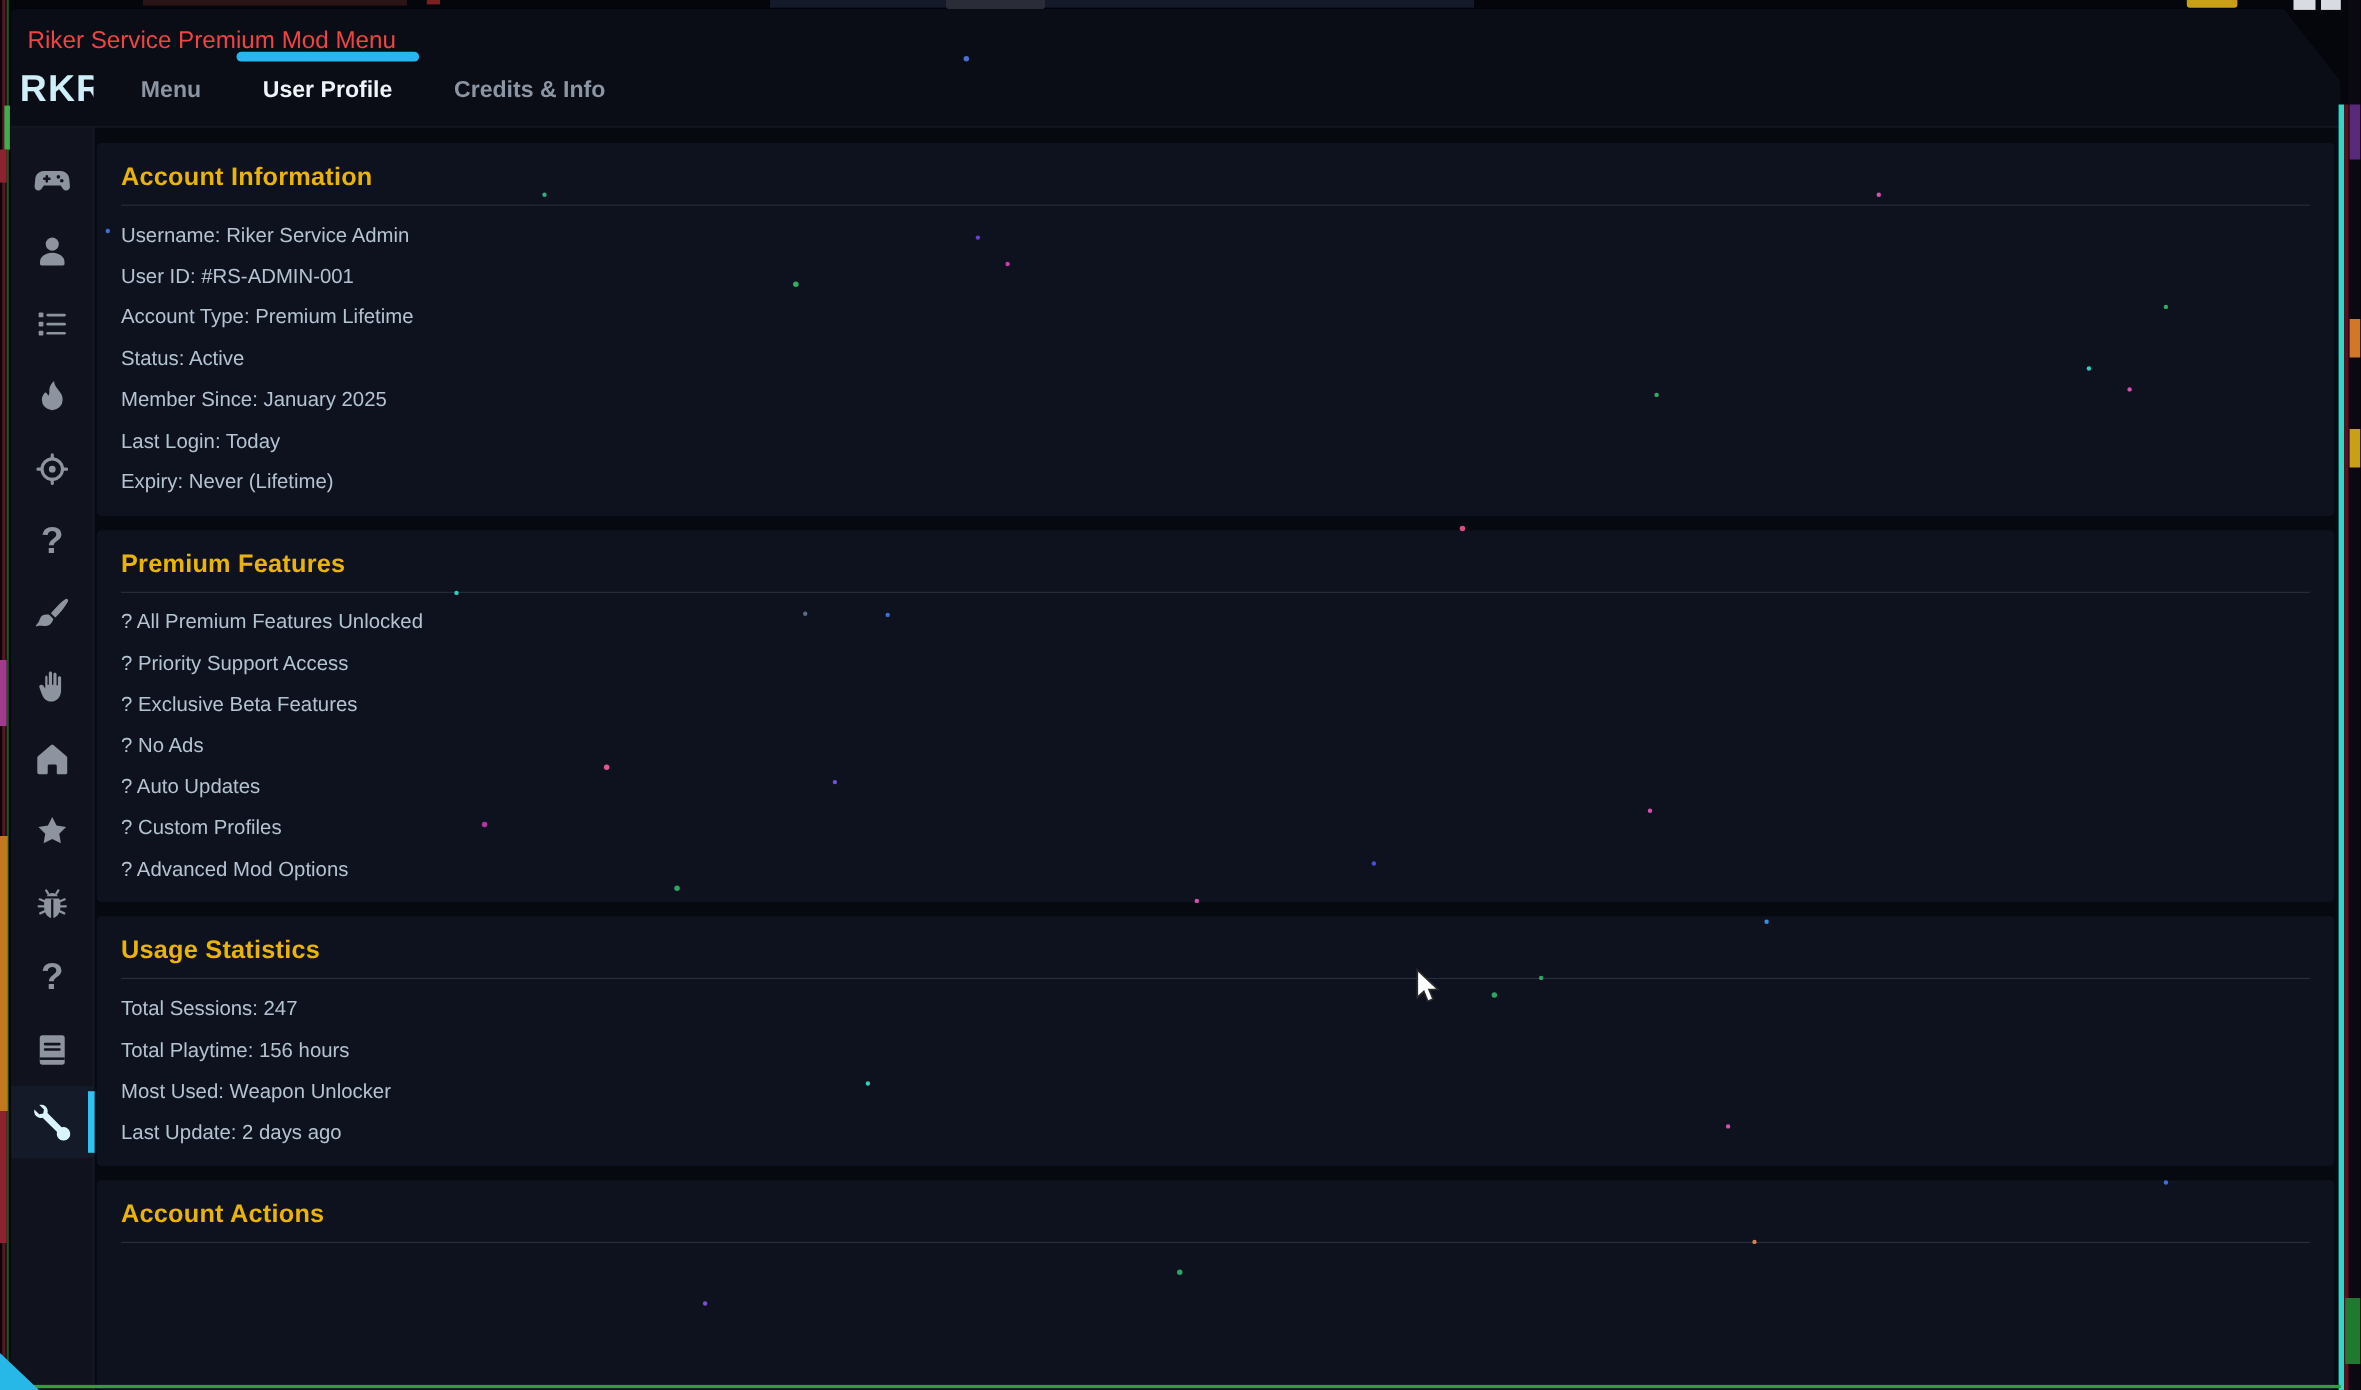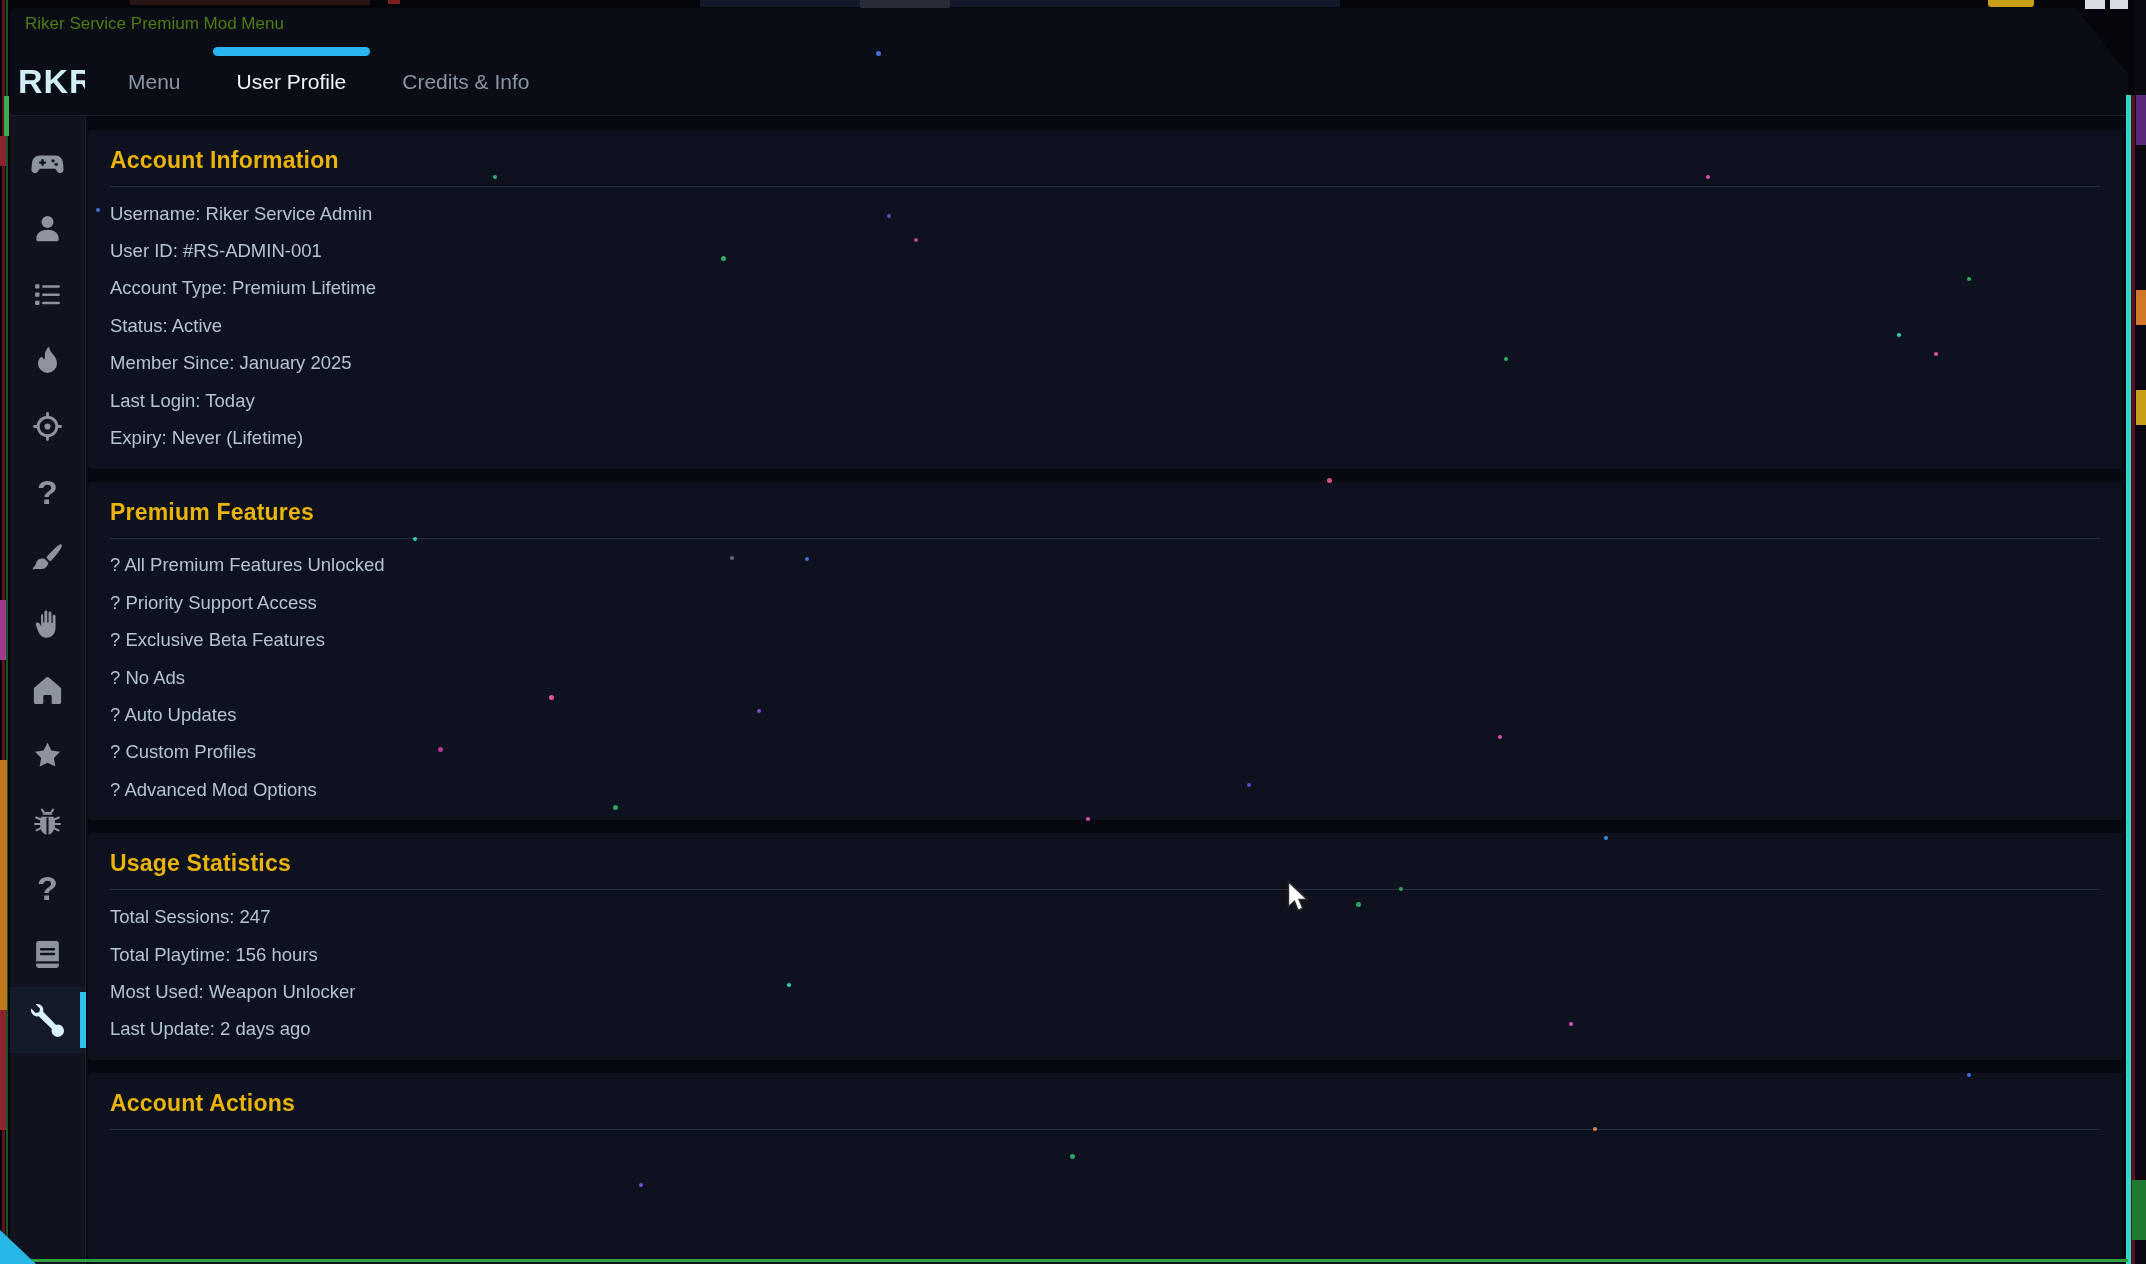--- a/index.html
+++ b/index.html
@@ -31,28 +31,28 @@
   .art-right-greenblob{left:2132px;top:1180px;width:14px;height:60px;background:#1f7a2f;}
   .art-bottom-green{left:30px;top:1259px;width:2098px;height:3px;background:#2f9e3f;}
   .art-bl-triangle{left:0;top:1230px;width:36px;height:34px;background:#28b8e8;
                    clip-path:polygon(0 0,100% 100%,0 100%);}
 
   
   #window{position:absolute;left:10px;top:8px;width:2118px;height:1256px;background:#0a0d16;
           clip-path:polygon(0 0,2066px 0,2118px 66px,2118px 1256px,0 1256px);
           border-radius:6px 0 0 0;}
   #titlebar{position:absolute;left:0;top:0;right:0;height:30px;}
-  #window-title{position:absolute;left:15px;top:6px;font-size:17px;color:#4d7c0f;}
+  #window-title{position:absolute;left:15px;top:16px;font-size:22px;color:#ef4444;}
 
   #header{position:absolute;left:0;top:30px;right:0;height:77px;border-bottom:1px solid #1c222e;}
   #logo{position:absolute;left:8px;top:24px;width:67px;overflow:hidden;white-space:nowrap;
         font-size:34px;font-weight:bold;color:#cfeef8;letter-spacing:1px;}
   #tabs{position:absolute;left:90px;top:0;height:100%;display:flex;}
   .tab{position:relative;padding:10px 28px 0;display:flex;align-items:center;
-       font-size:21px;font-weight:normal;color:#8b95a3;cursor:default;}
+       font-size:21px;font-weight:bold;color:#8b95a3;cursor:default;}
   .tab.active{color:#eef4fa;}
   .tab.active::after{content:"";position:absolute;left:4px;right:4px;top:9px;height:9px;
        border-radius:5px;background:#29b6f0;}
 
   #main{position:absolute;left:0;top:108px;right:0;bottom:0;display:flex;}
   #sidebar{width:75px;min-width:75px;background:#10131d;border-right:1px solid #1c2230;
            display:flex;flex-direction:column;padding-top:13px;}
   .icell{width:75px;height:66px;display:flex;align-items:center;justify-content:center;
          color:#8d939f;position:relative;}
   .icell svg{width:33px;height:33px;display:block;}

